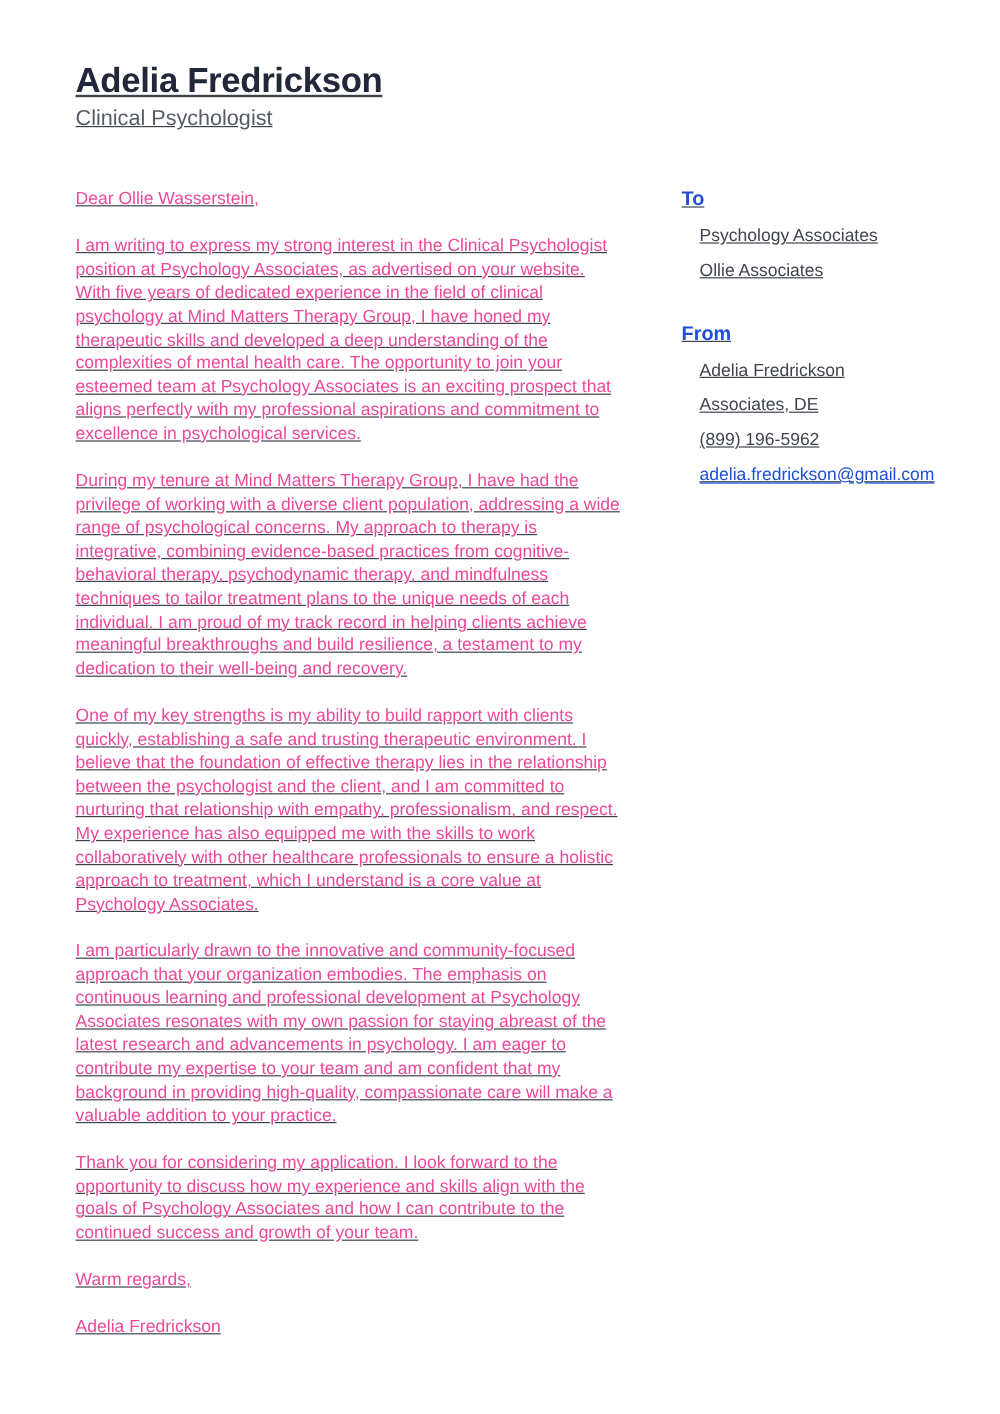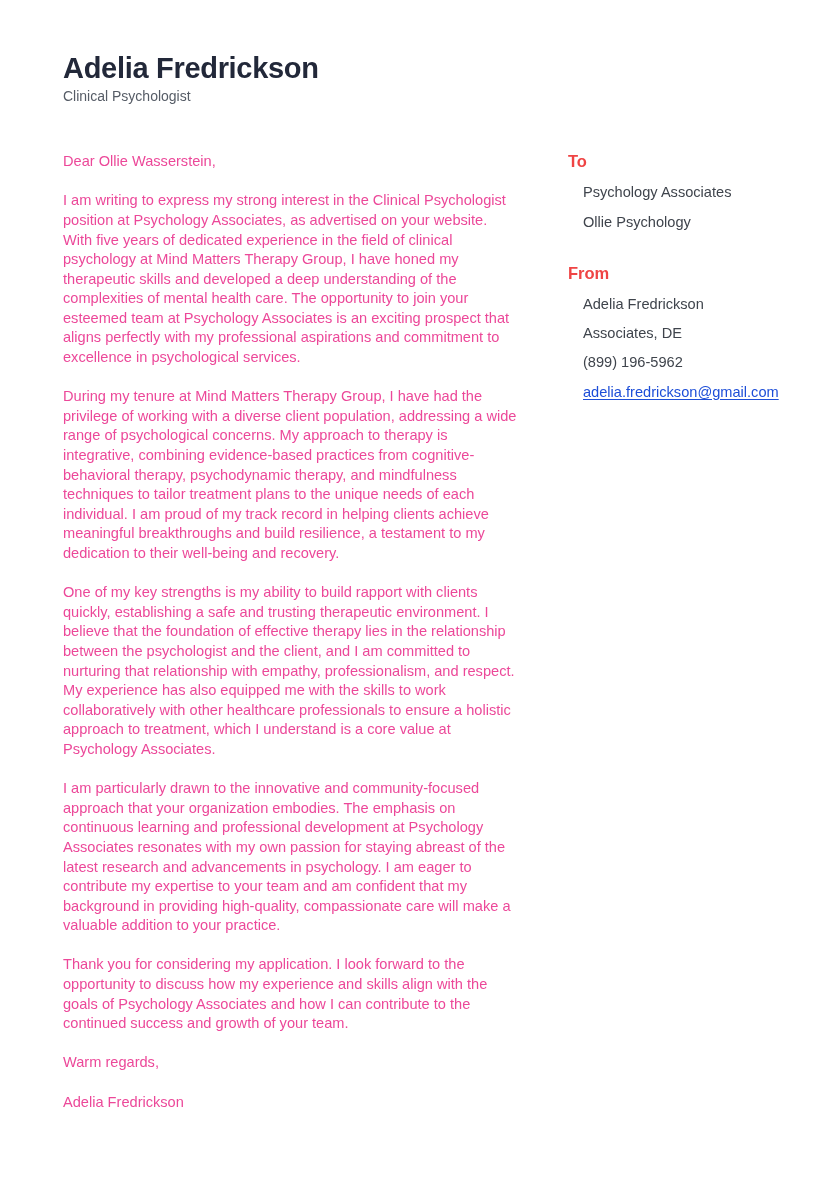--- a/index.html
+++ b/index.html
@@ -13,36 +13,37 @@
     height: 1178px;
     font-family: "Liberation Sans", sans-serif;
     color: #3f444c;
     overflow: hidden;
   }
   .page {
     position: relative;
     width: 833px;
     height: 1178px;
     background: #ffffff;
+    text-decoration: underline;
   }
   
   .header {
     padding: 52px 63px 0 63px;
   }
   .candidate-name {
     margin: 0;
     font-size: 29px;
     font-weight: 700;
     letter-spacing: -0.3px;
     line-height: 1.15;
     color: #222839;
   }
   .candidate-job-title {
     margin-top: 3px;
-    font-size: 14px;
+    font-size: 18px;
     color: #565c66;
     line-height: 1.2;
   }
   
   .content {
     display: flex;
     align-items: flex-start;
     margin: 47px 0 0 63px;
   }
   
@@ -63,21 +64,21 @@
   .sidebar {
     margin-left: 49px;
     width: 225px;
     font-size: 14.6px;
     color: #3f444c;
   }
   .sidebar-heading {
     margin: 0 0 13px 0;
     font-size: 16.5px;
     font-weight: 700;
-    color: #ef4444;
+    color: #1d4ed8;
     line-height: 1.1;
   }
   .sidebar-line {
     margin-bottom: 11px;
     line-height: 1.25;
     margin-left: 15px;
   }
   .from-section {
     margin-top: 33px;
   }
@@ -109,21 +110,21 @@
       <p>Thank you for considering my application. I look forward to the opportunity to discuss how my experience and skills align with the goals of Psychology Associates and how I can contribute to the continued success and growth of your team.</p>
       <p>Warm regards,</p>
       <p class="signature">Adelia Fredrickson</p>
     </main>
 
     <aside class="sidebar">
 
       <section class="to-section">
         <h2 class="sidebar-heading">To</h2>
         <div class="sidebar-line">Psychology Associates</div>
-        <div class="sidebar-line">Ollie Psychology</div>
+        <div class="sidebar-line">Ollie Associates</div>
       </section>
 
       <section class="from-section">
         <h2 class="sidebar-heading">From</h2>
         <div class="sidebar-line">Adelia Fredrickson</div>
         <div class="sidebar-line">Associates, DE</div>
         <div class="sidebar-line">(899) 196-5962</div>
         <div class="sidebar-line">
           <a class="email-link">adelia.fredrickson@gmail.com</a>
         </div>

